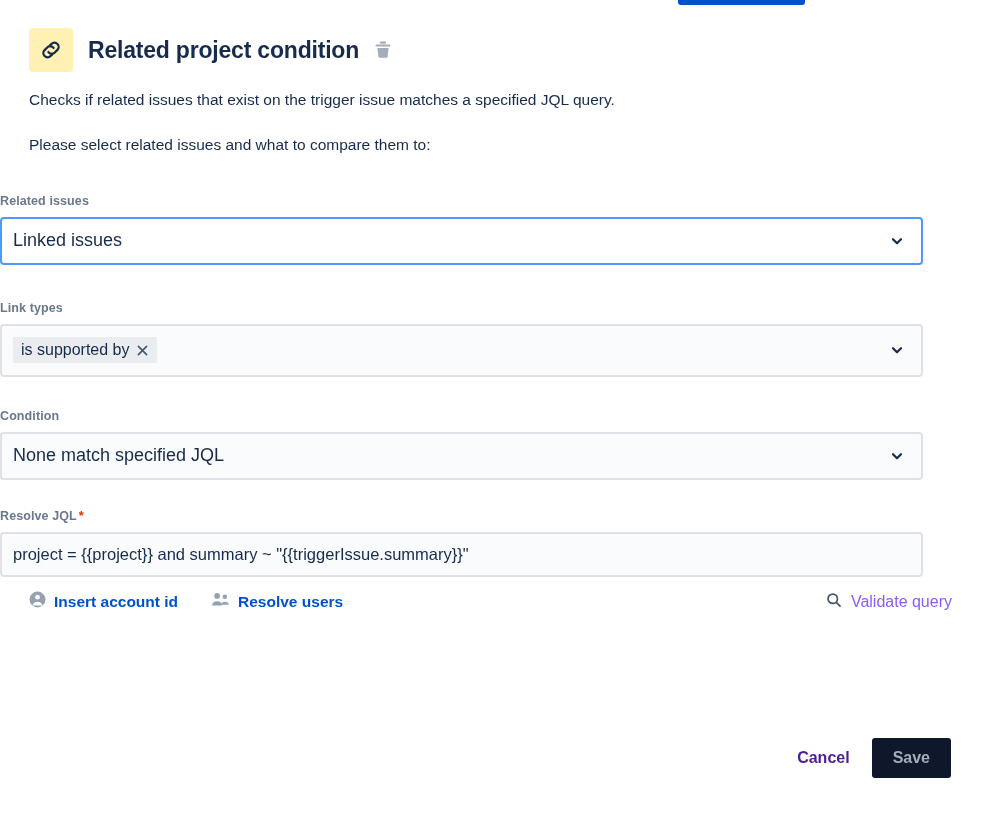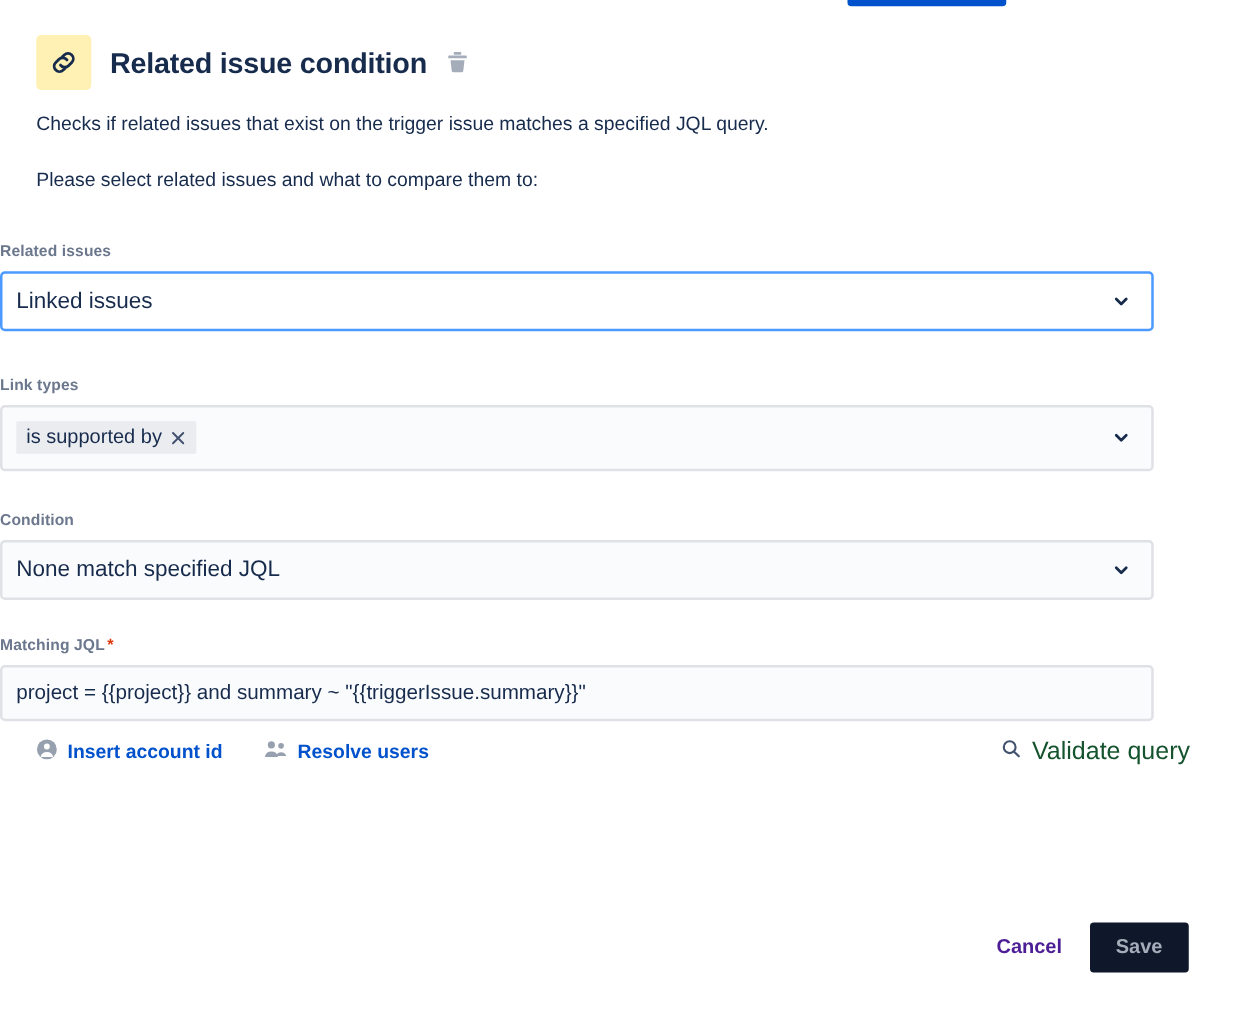--- a/index.html
+++ b/index.html
@@ -190,23 +190,23 @@
   }
   .action-link .lbl {
     font-size: 15.5px;
     font-weight: bold;
     color: #0052cc;
     margin-left: 8px;
   }
   .action-gap { width: 33px; }
   .spacer { flex: 1; }
   .action-disabled .lbl {
-    color: #14532d;
+    color: #8b5cf6;
     font-weight: normal;
-    font-size: 20px;
+    font-size: 16px;
     margin-left: 9px;
   }
   .action-disabled { cursor: default; }
 
   .note {
     padding-left: 29px;
     padding-top: 15px;
     font-size: 14.5px;
     color: #505f79;
   }
@@ -257,21 +257,21 @@
 
 <div class="panel">
 
   <div class="header-row">
     <div class="rule-icon">
       <svg width="26" height="26" viewBox="0 0 24 24" fill="none" stroke="#172b4d" stroke-width="2.1" stroke-linecap="round">
         <path d="M9.6 13.9a3.9 3.9 0 0 0 5.9.43l2.4-2.4a3.9 3.9 0 0 0-5.52-5.52l-1.38 1.37"></path>
         <path d="M14.4 10.1a3.9 3.9 0 0 0-5.9-.43l-2.4 2.4a3.9 3.9 0 0 0 5.52 5.52l1.37-1.37"></path>
       </svg>
     </div>
-    <div class="header-title">Related issue condition</div>
+    <div class="header-title">Related project condition</div>
     <div class="trash-btn">
       <svg width="16" height="18" viewBox="0 0 16 18" fill="#a5adba">
         <rect x="5" y="0.5" width="6" height="2.2" rx="0.6"></rect>
         <rect x="0.6" y="3.4" width="14.8" height="2.2" rx="0.7"></rect>
         <path d="M2.4 7.1h11.2l-1 8.6a1.3 1.3 0 0 1-1.3 1.1H4.7a1.3 1.3 0 0 1-1.3-1.1z"></path>
       </svg>
     </div>
   </div>
 
   <p class="desc desc-1">Checks if related issues that exist on the trigger issue matches a specified JQL query.</p>
@@ -315,21 +315,21 @@
       <span class="chevron">
         <svg width="14" height="14" viewBox="0 0 14 14" fill="none" stroke="#172b4d" stroke-width="2.2" stroke-linecap="round" stroke-linejoin="round">
           <path d="M3 5.2l4 4 4-4"></path>
         </svg>
       </span>
     </div>
   </div>
 
   <div class="field-block" style="padding-top:28px;">
     <label class="field-label">
-      <span>Matching JQL</span><span class="req-star">*</span>
+      <span>Resolve JQL</span><span class="req-star">*</span>
     </label>
     <div class="jql-input" style="margin-top:9px;">
       <span class="jql-text">project = {{project}} and summary ~ "{{triggerIssue.summary}}"</span>
     </div>
   </div>
 
   <div class="actions-row" style="margin-top:10px;align-items:center;">
     <span class="action-link">
       <span>
         <svg width="17" height="17" viewBox="0 0 18 18" fill="#97a0af">

